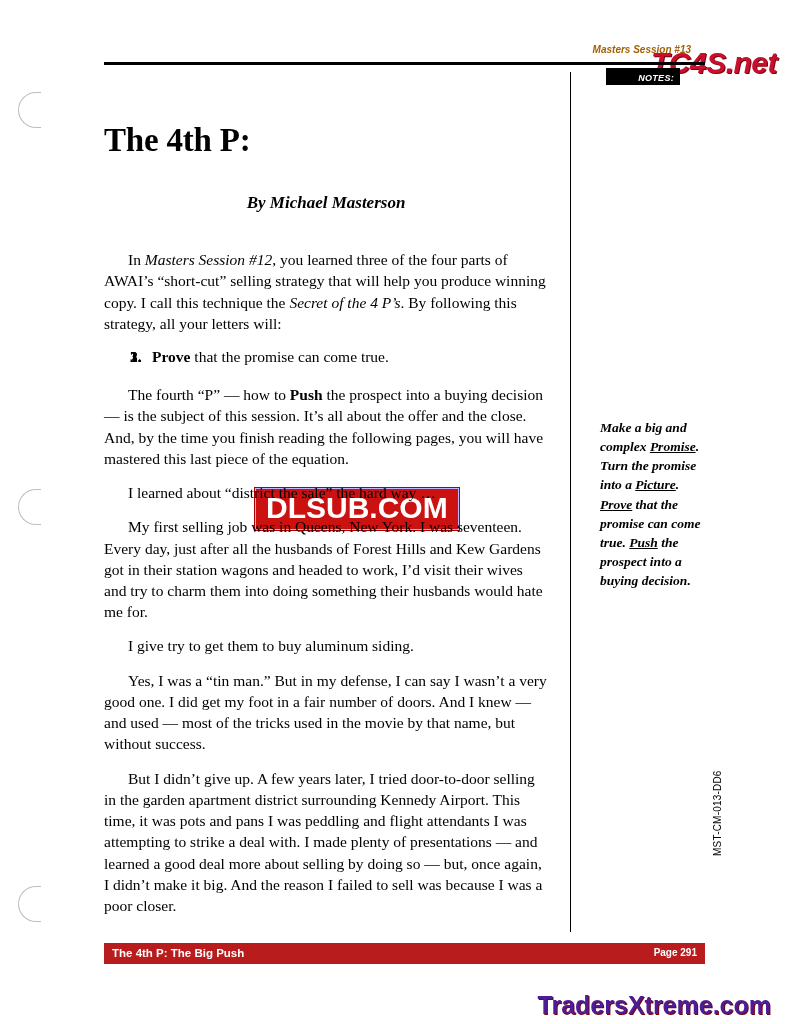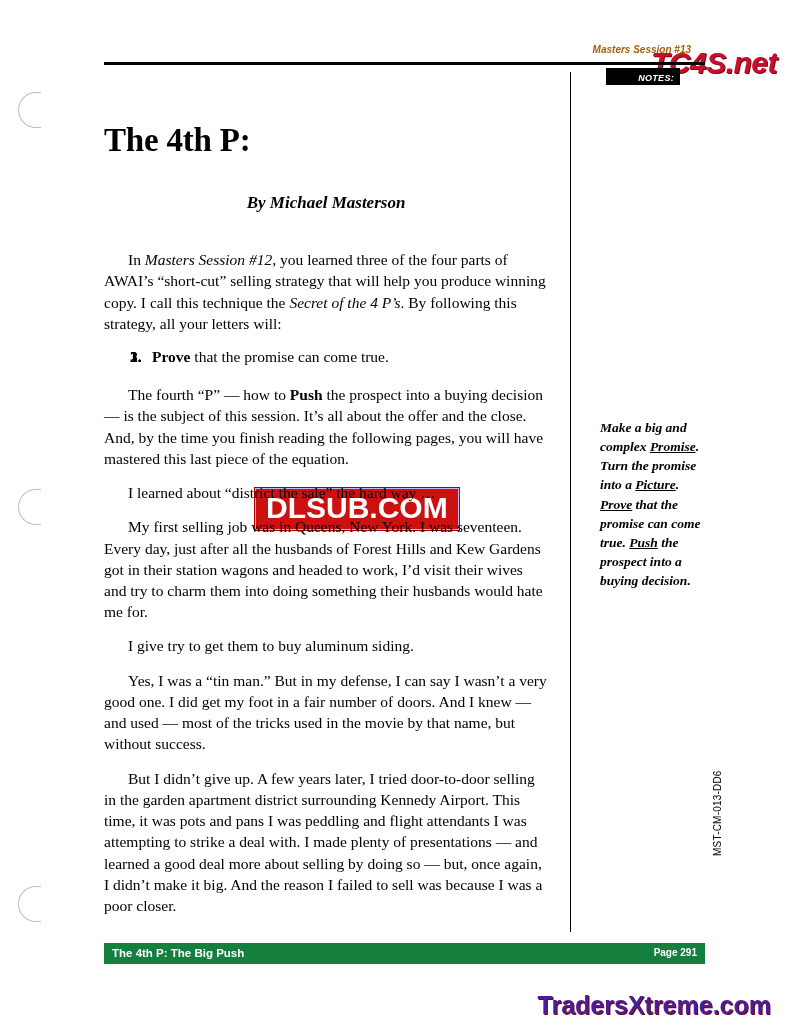--- a/index.html
+++ b/index.html
@@ -190,21 +190,21 @@
   }
   .margin-note u { text-decoration: underline; }
 
   
   .footer-bar {
     position: absolute;
     left: 104px;
     top: 943px;
     width: 601px;
     height: 21px;
-    background: #15803d;
+    background: #b91c1c;
   }
   .footer-left {
     position: absolute;
     left: 8px;
     top: 4px;
     color: #fff;
     font-family: "Liberation Sans", sans-serif;
     font-weight: bold;
     font-size: 11.5px;
   }

